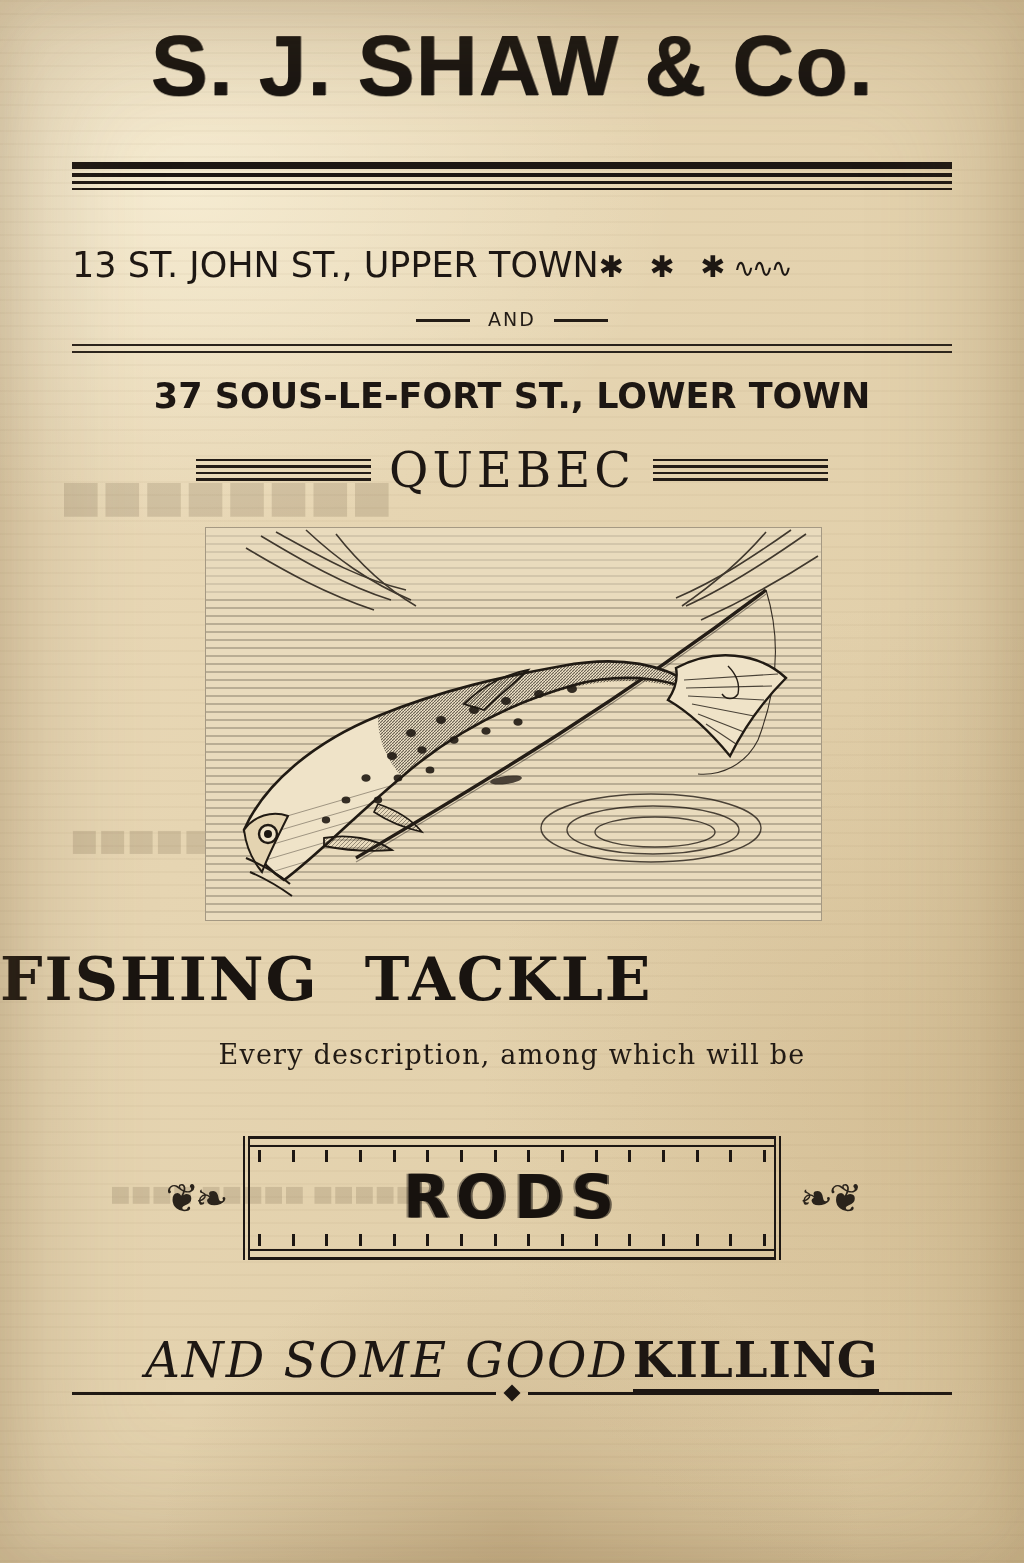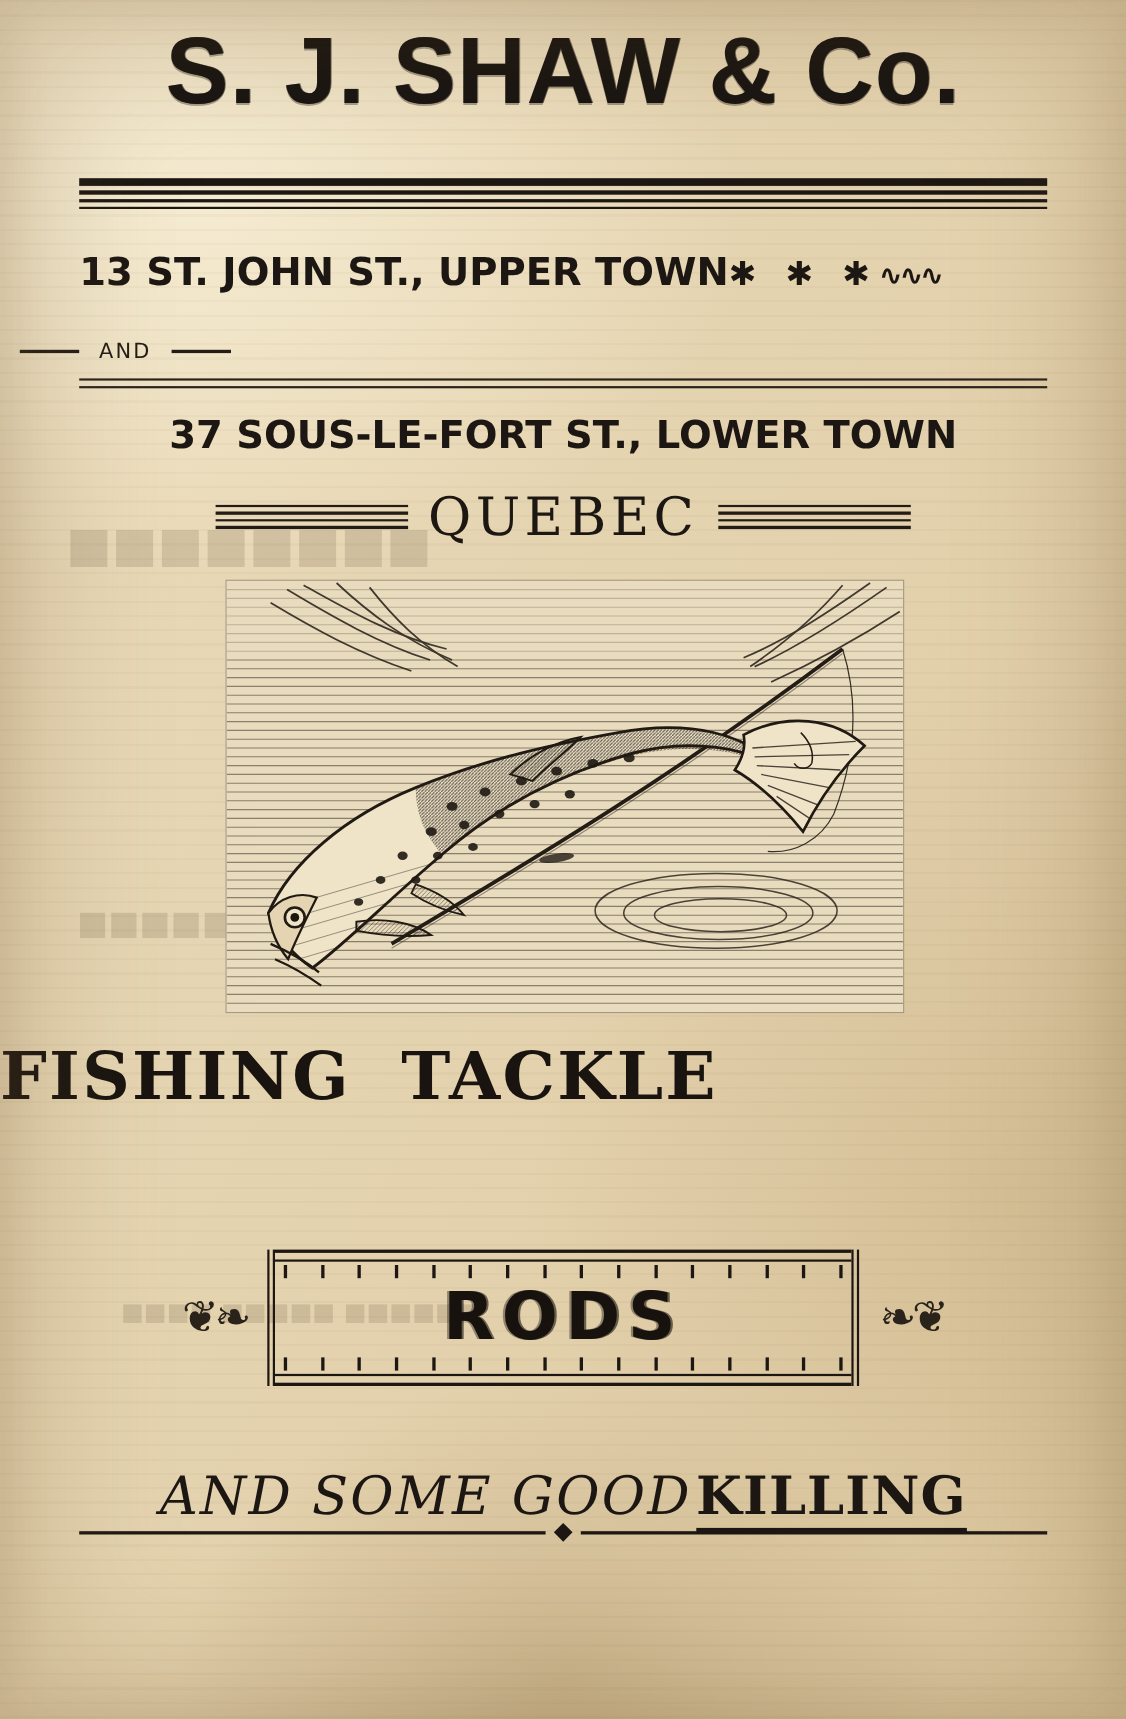--- a/index.html
+++ b/index.html
@@ -69,44 +69,45 @@
     width: 880px;
   }
   .rule-stack .r {
     background: #1d1713;
     margin-bottom: 4px;
   }
 
   
   .addr1 {
     position: absolute;
-    top: 228px;
+    top: 245px;
     left: 72px;
     width: 880px;
     font-family: "DejaVu Sans", sans-serif;
-    font-weight: bold;
+    font-weight: normal;
     font-size: 35px;
     letter-spacing: 0px;
     color: #1d1713;
     white-space: nowrap;
   }
   .stars {
     letter-spacing: 8px;
     font-size: 30px;
   }
   .squig {
     font-size: 26px;
     letter-spacing: -3px;
   }
 
   .and-row {
     position: absolute;
     top: 308px;
     left: 0;
     width: 1024px;
+    text-align: center;
     font-family: "DejaVu Sans", sans-serif;
     font-size: 19px;
     letter-spacing: 2px;
     color: #231c16;
   }
   .and-row .dash {
     display: inline-block;
     width: 54px;
     height: 3px;
     background: #231c16;
@@ -564,20 +565,21 @@
         <ellipse cx="300" cy="252" rx="16" ry="4" transform="rotate(-8 300 252)"></ellipse>
       </g>
     </svg>
   </div>
 
   <div class="fishing-tackle">
     <span>FISHING</span><span class="gap"></span><span>TACKLE</span>
   </div>
 
   <div class="desc">
+    <div>Every description, among which will be</div>
   </div>
 
   <div class="rods-wrap">
     <div class="orn">❦❧</div>
     <div class="rods-box">
       <div class="hrule" style="top:0;"></div>
       <div class="hrule" style="top:9px; height:2px;"></div>
       <div class="ticks" style="top:14px;">
         <i></i>
           <i></i>

